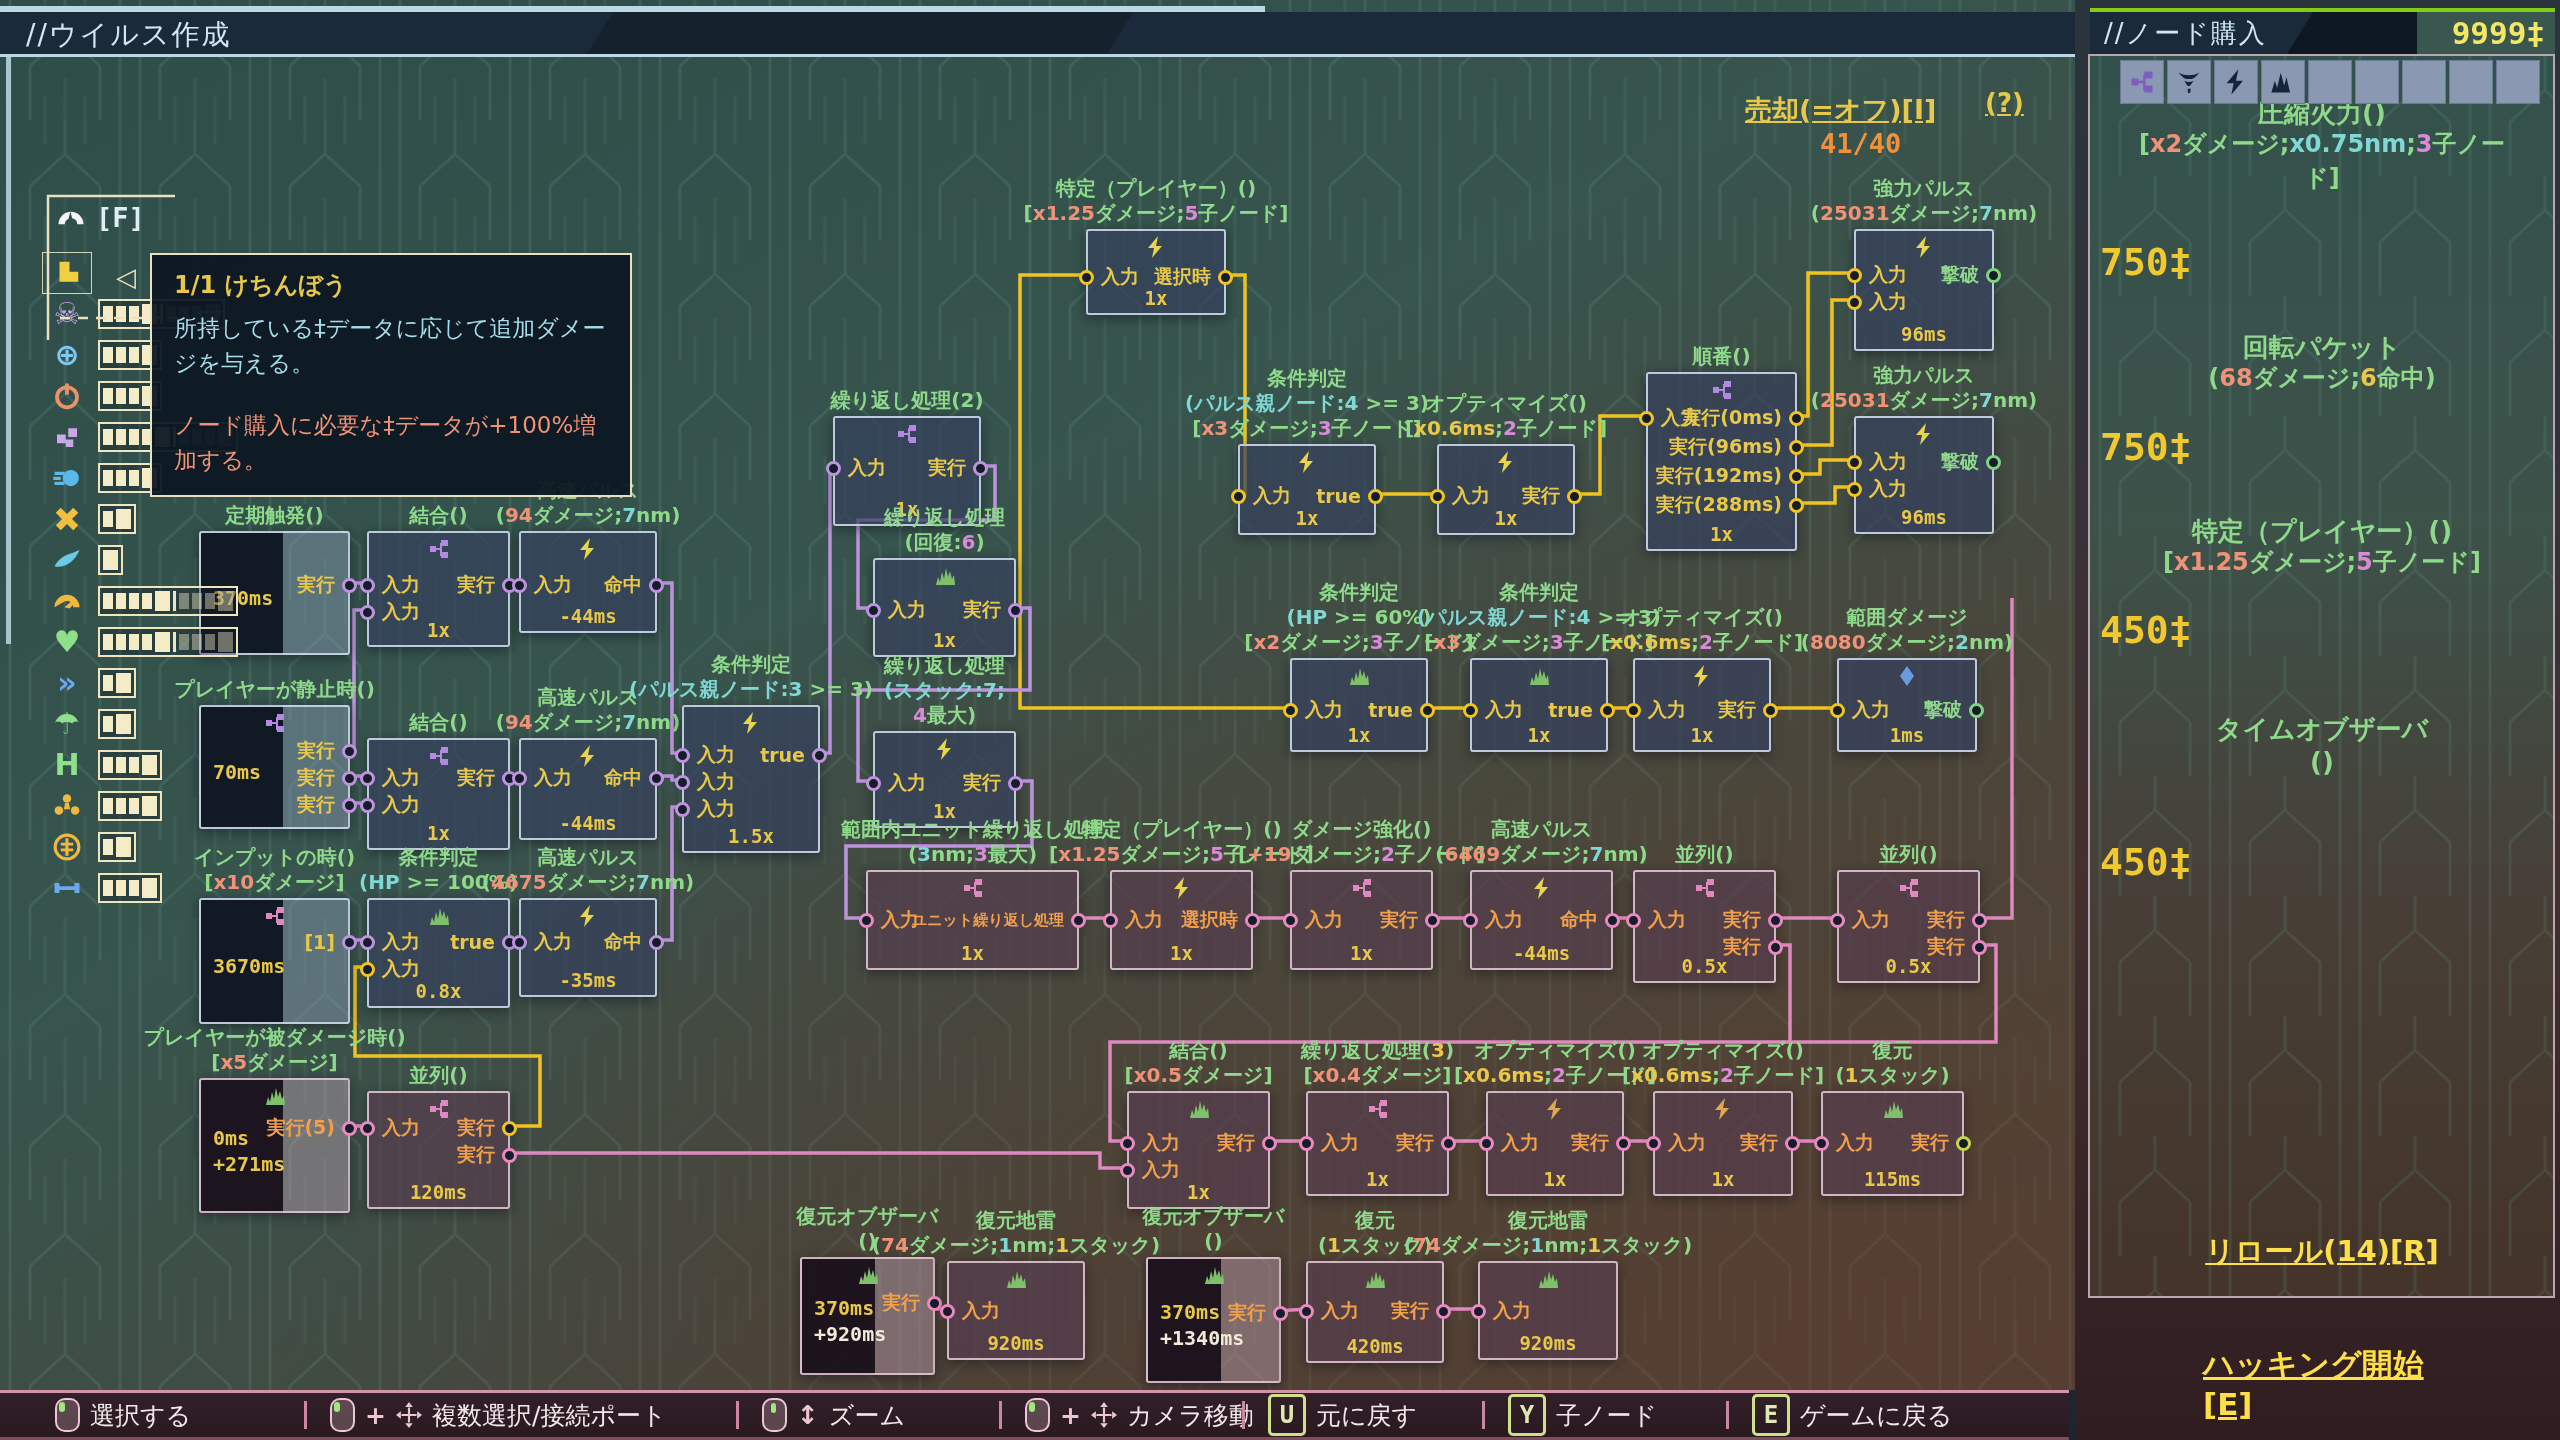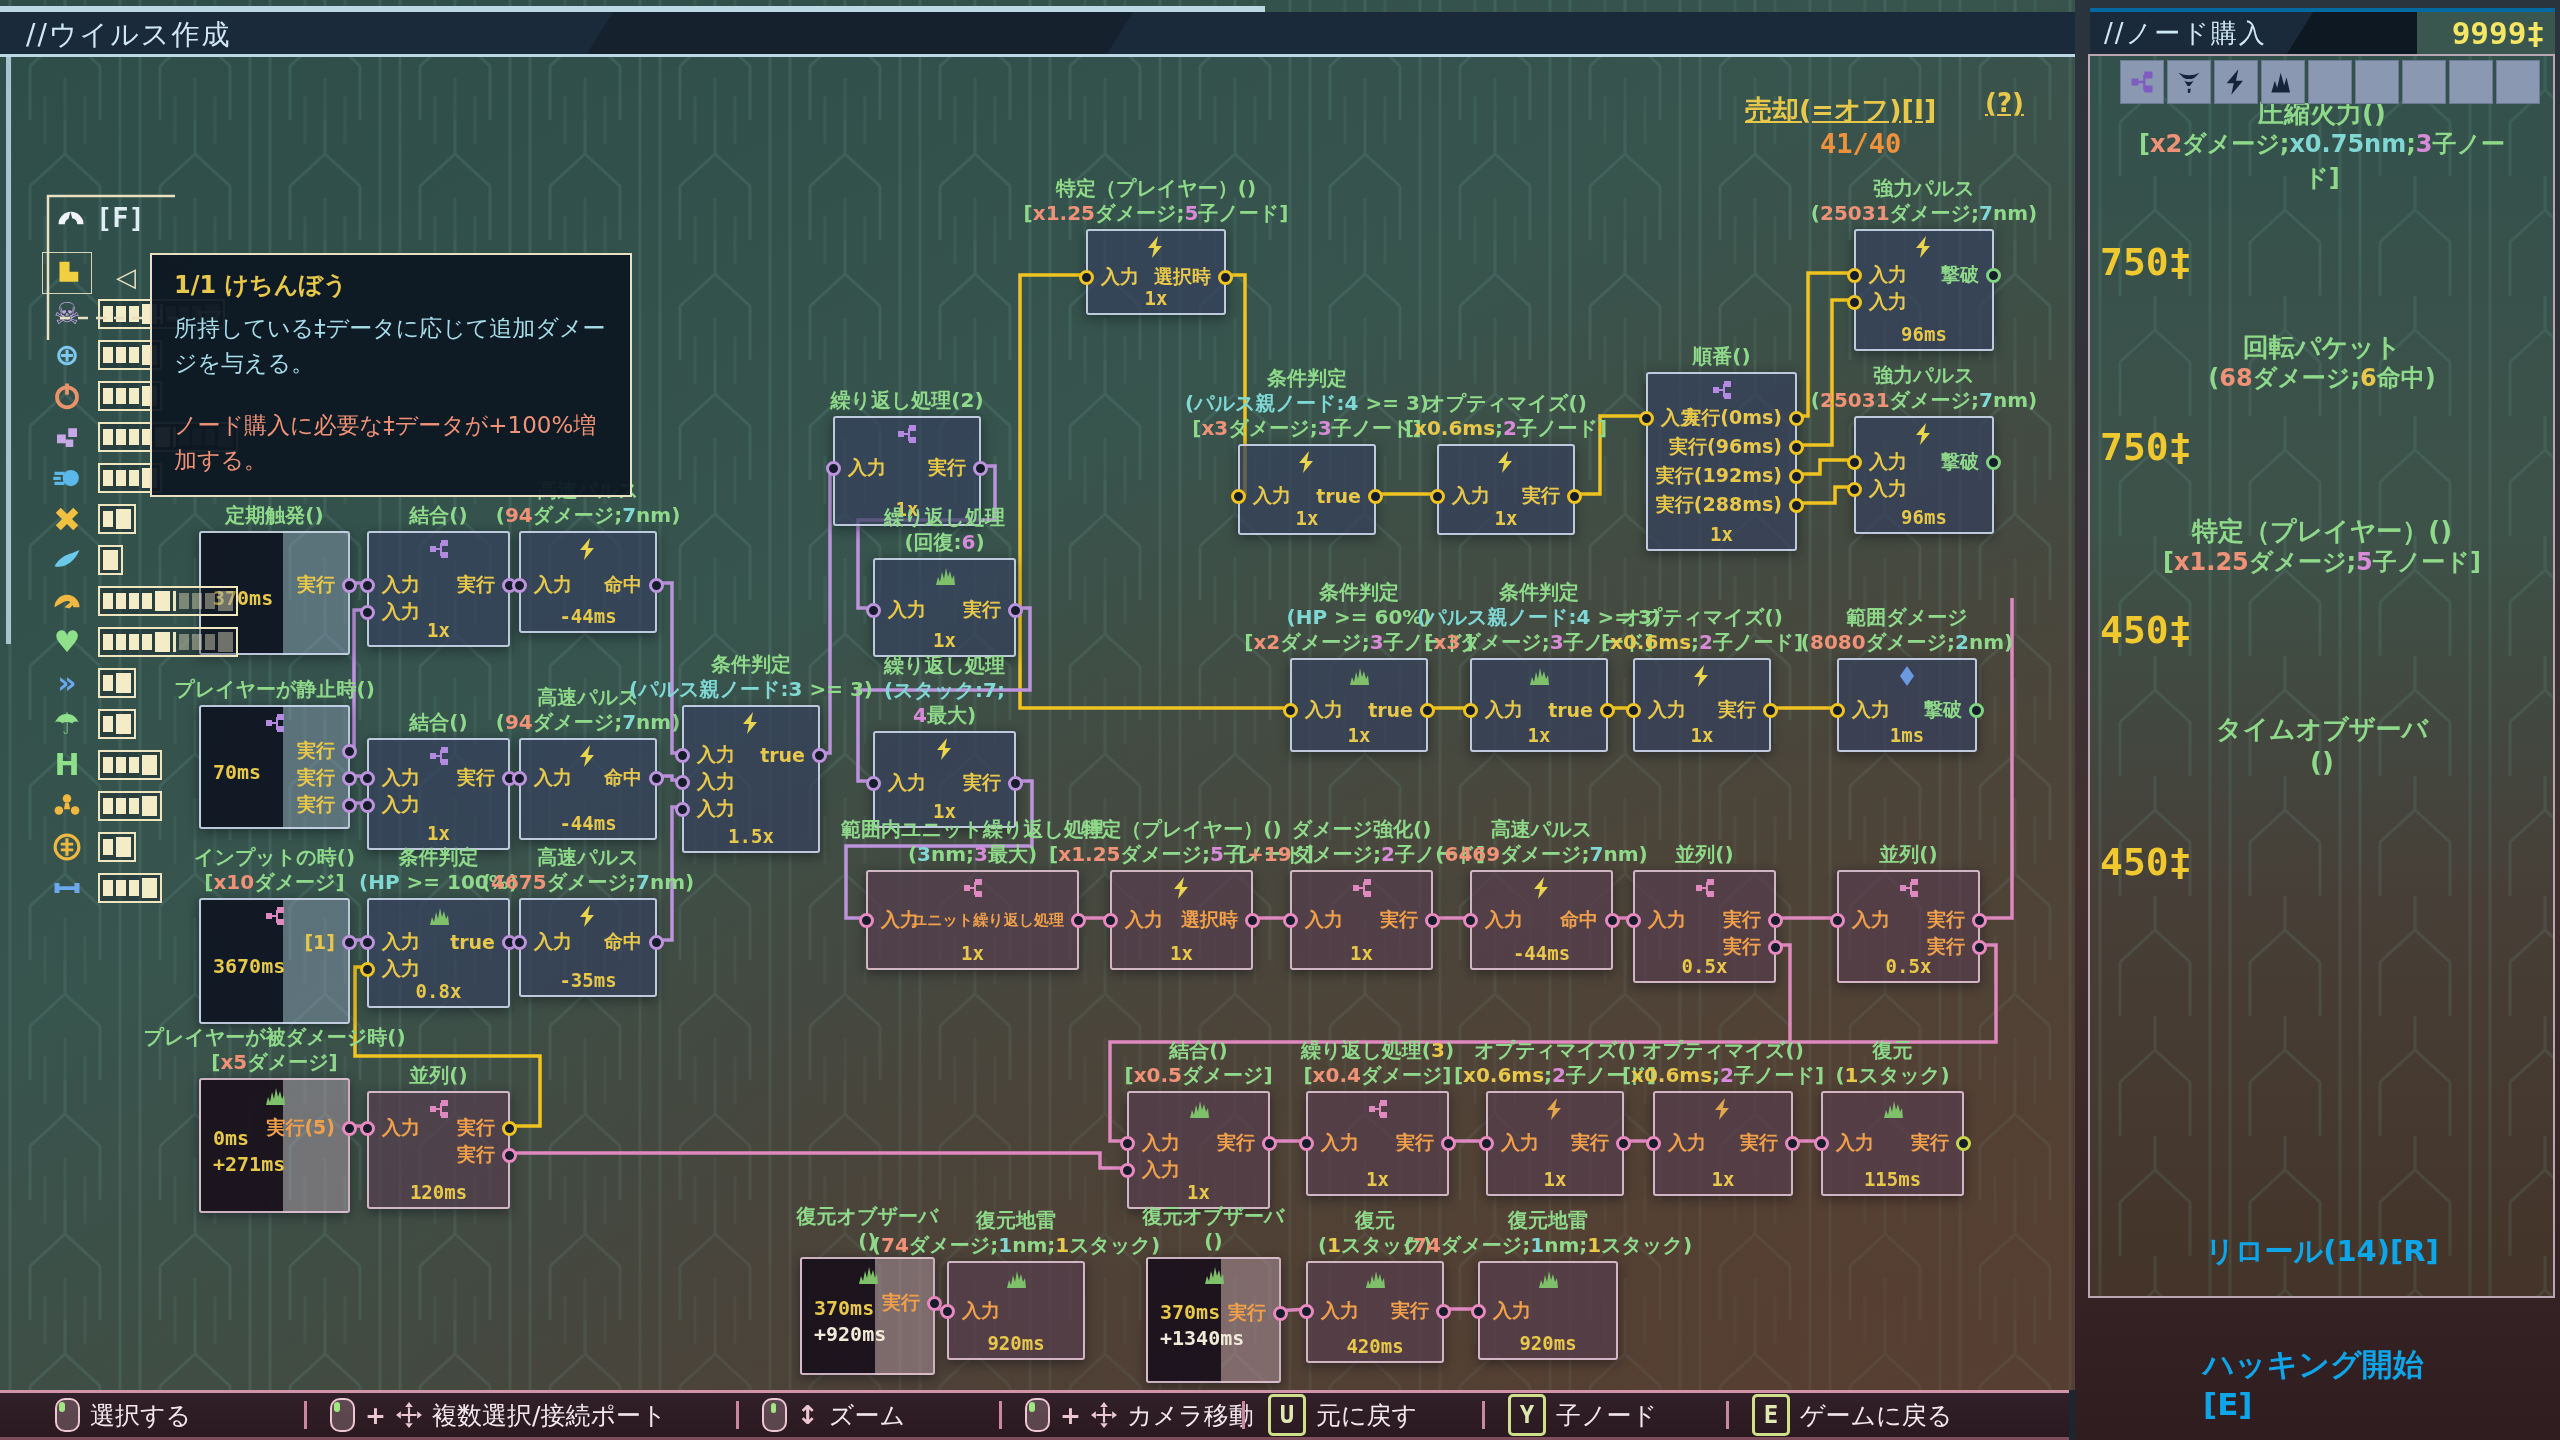--- a/index.html
+++ b/index.html
@@ -16,21 +16,21 @@
                radial-gradient(ellipse at 45% 115%,rgba(82,52,46,.30),rgba(82,52,46,0) 45%);}
   
   .hstrip{background:#bcd8e4;}
   #main-header{left:0;top:12px;width:2075px;height:42px;background:#1b2a3a;
     border-bottom:3px solid #bcd8e4;}
   #main-header .slant{position:absolute;left:600px;top:0;width:520px;height:100%;
     background:#15212d;transform:skewX(-32deg);}
   .htitle{position:absolute;left:26px;top:4px;font-size:28px;letter-spacing:2px;color:#cfe8f2;}
   
   .ylink{color:#e8c84a;text-decoration:underline;font-weight:700;}
-  .olink{color:#0ea5e9;font-weight:700;}
+  .olink{color:#fde047;text-decoration:underline;font-weight:700;}
   
   #wires{position:absolute;left:0;top:0;z-index:2;pointer-events:none;}
   .node{position:absolute;z-index:3;border:2px solid rgba(203,214,233,.92);border-radius:3px;
     background:rgba(52,64,92,.72);box-shadow:0 3px 12px rgba(8,12,20,.45);}
   .node.pink{border-color:rgba(228,198,214,.88);background:rgba(86,60,78,.68);}
   .node.shopn{background:rgba(56,68,94,.9);border-color:#dfe7f4;box-shadow:0 6px 18px rgba(8,10,18,.6);}
   .node.event{background:linear-gradient(90deg,rgba(15,21,35,.94) 0 56%,rgba(148,163,193,.40) 56%);}
   .node.event.pink{background:linear-gradient(90deg,rgba(26,17,28,.94) 0 56%,rgba(206,176,196,.38) 56%);}
   .nicon{position:absolute;top:4px;left:50%;transform:translateX(-50%);line-height:0;}
   .ntitle{position:absolute;bottom:calc(100% + 5px);left:50%;transform:translateX(-50%);
@@ -58,21 +58,21 @@
   
   #tooltip{left:150px;top:253px;width:482px;z-index:6;background:rgba(12,22,34,.94);
     border:2px solid #e8e0c0;padding:14px 22px 18px;box-sizing:border-box;}
   #tooltip .tt{font-size:24px;font-weight:700;color:#e8c84a;margin-bottom:10px;}
   #tooltip .tb{font-size:23px;color:#a5dce8;line-height:1.5;}
   #tooltip .tn{font-size:23px;color:#ef9277;line-height:1.5;margin-top:28px;}
   
   #rightcol{position:absolute;left:2075px;top:0;width:485px;height:1440px;
     background:linear-gradient(#2a343c 0%,#34333a 30%,#43302f 60%,#301d20 100%);}
   #shop-header{position:absolute;left:2090px;top:8px;width:465px;height:42px;background:#1b2a3a;
-    border-top:4px solid #0369a1;z-index:5;}
+    border-top:4px solid #84cc16;z-index:5;}
   #shop-header .slant{position:absolute;left:210px;top:0;width:210px;height:42px;background:#0e1822;transform:skewX(-32deg);}
   #shop-header .cur{position:absolute;right:0;top:0;width:138px;height:42px;background:#3a574f;
     display:flex;align-items:center;justify-content:flex-end;padding-right:10px;box-sizing:border-box;
     font-family:"DejaVu Sans Mono",monospace;font-size:31px;font-weight:700;color:#f5e663;}
   #shop-body{position:absolute;left:2088px;top:54px;width:467px;height:1244px;z-index:4;
     border:2px solid #b9a6b2;box-sizing:border-box;overflow:hidden;
     background:linear-gradient(#33514c 0%,#3d5249 38%,#473f37 68%,#443429 100%);}
   .slot{position:absolute;width:42px;height:42px;background:#8a98b2;border:1px solid #6d7a94;
     display:flex;align-items:center;justify-content:center;z-index:5;}
   .sframe{position:absolute;border:2px solid #f0c030;z-index:3;}

